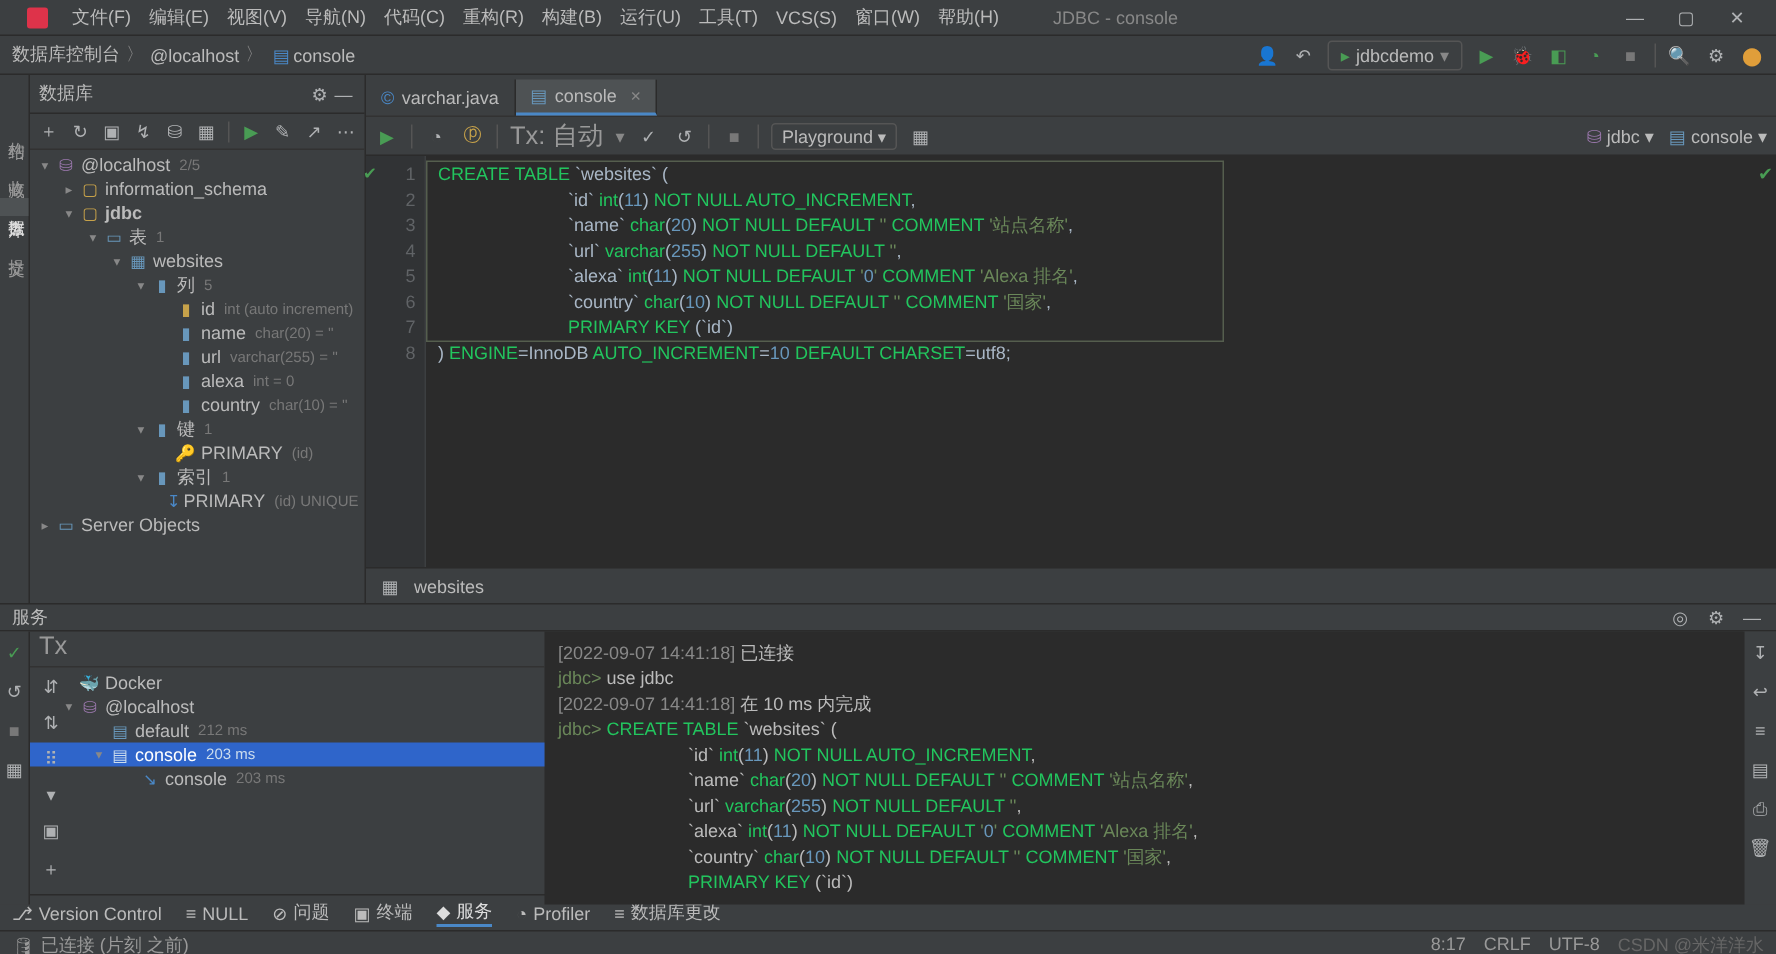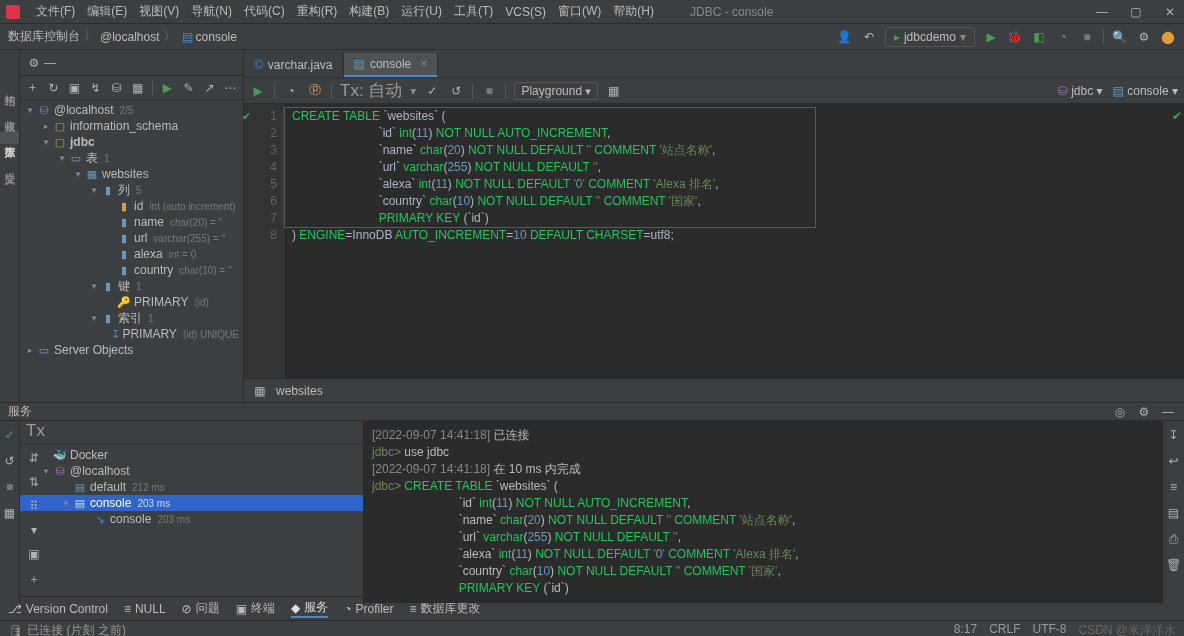--- a/index.html
+++ b/index.html
@@ -1,17 +1,17 @@
 <!DOCTYPE html>
 <html><head>
 <meta charset="utf-8">
 <style>
 * { margin:0; padding:0; box-sizing:border-box; font-family:"Microsoft YaHei",Arial,sans-serif; font-size:12px; }
 body { background:#3c3f41; color:#bbbbbb; width:1184px; height:636px; overflow:hidden; position:relative; }
-.menubar { height:24px; background:#3c3f41; display:flex; align-items:center; padding:0 6px; border-bottom:1px solid #2b2b2b; }
+.menubar { height:24px; background:#3c3f41; display:flex; align-items:center; padding:0 18px; border-bottom:1px solid #2b2b2b; }
 .menubar .logo { width:14px; height:14px; background:#de334a; border-radius:2px; margin-right:10px; }
 .menubar .menu-item { padding:0 6px; color:#bbbbbb; cursor:pointer; }
 .menubar .title { margin-left:30px; color:#888; }
 .menubar .winbtns { margin-left:auto; display:flex; gap:18px; color:#888; }
 .navbar { height:26px; background:#3c3f41; display:flex; align-items:center; padding:0 8px; border-bottom:1px solid #2b2b2b; }
 .navbar .crumb { color:#bbbbbb; }
 .navbar .crumb.sep { color:#888; margin:0 4px; }
 .navbar .right { margin-left:auto; display:flex; align-items:center; gap:8px; }
 .icon { display:inline-flex; width:16px; height:16px; align-items:center; justify-content:center; color:#afb1b3; cursor:pointer; }
 .run-cfg { background:#3c3f41; border:1px solid #555; border-radius:3px; padding:1px 8px; height:20px; display:flex; align-items:center; gap:4px; }
@@ -126,20 +126,21 @@
 <div class="main">
   <div class="leftgutter">
     <div class="vtab">结构</div>
     <div class="vtab">收藏</div>
     <div class="vtab active">数据库</div>
     <div class="vtab">提交</div>
   </div>
 
   <div class="dbpanel">
     <div class="dbhead">
+      <span class="title">数据库</span>
       <span class="icon">⚙</span>
       <span class="icon">—</span>
     </div>
     <div class="dbtoolbar">
       <span class="icon">＋</span>
       <span class="icon">↻</span>
       <span class="icon">▣</span>
       <span class="icon">↯</span>
       <span class="icon">⛁</span>
       <span class="icon">▦</span>

